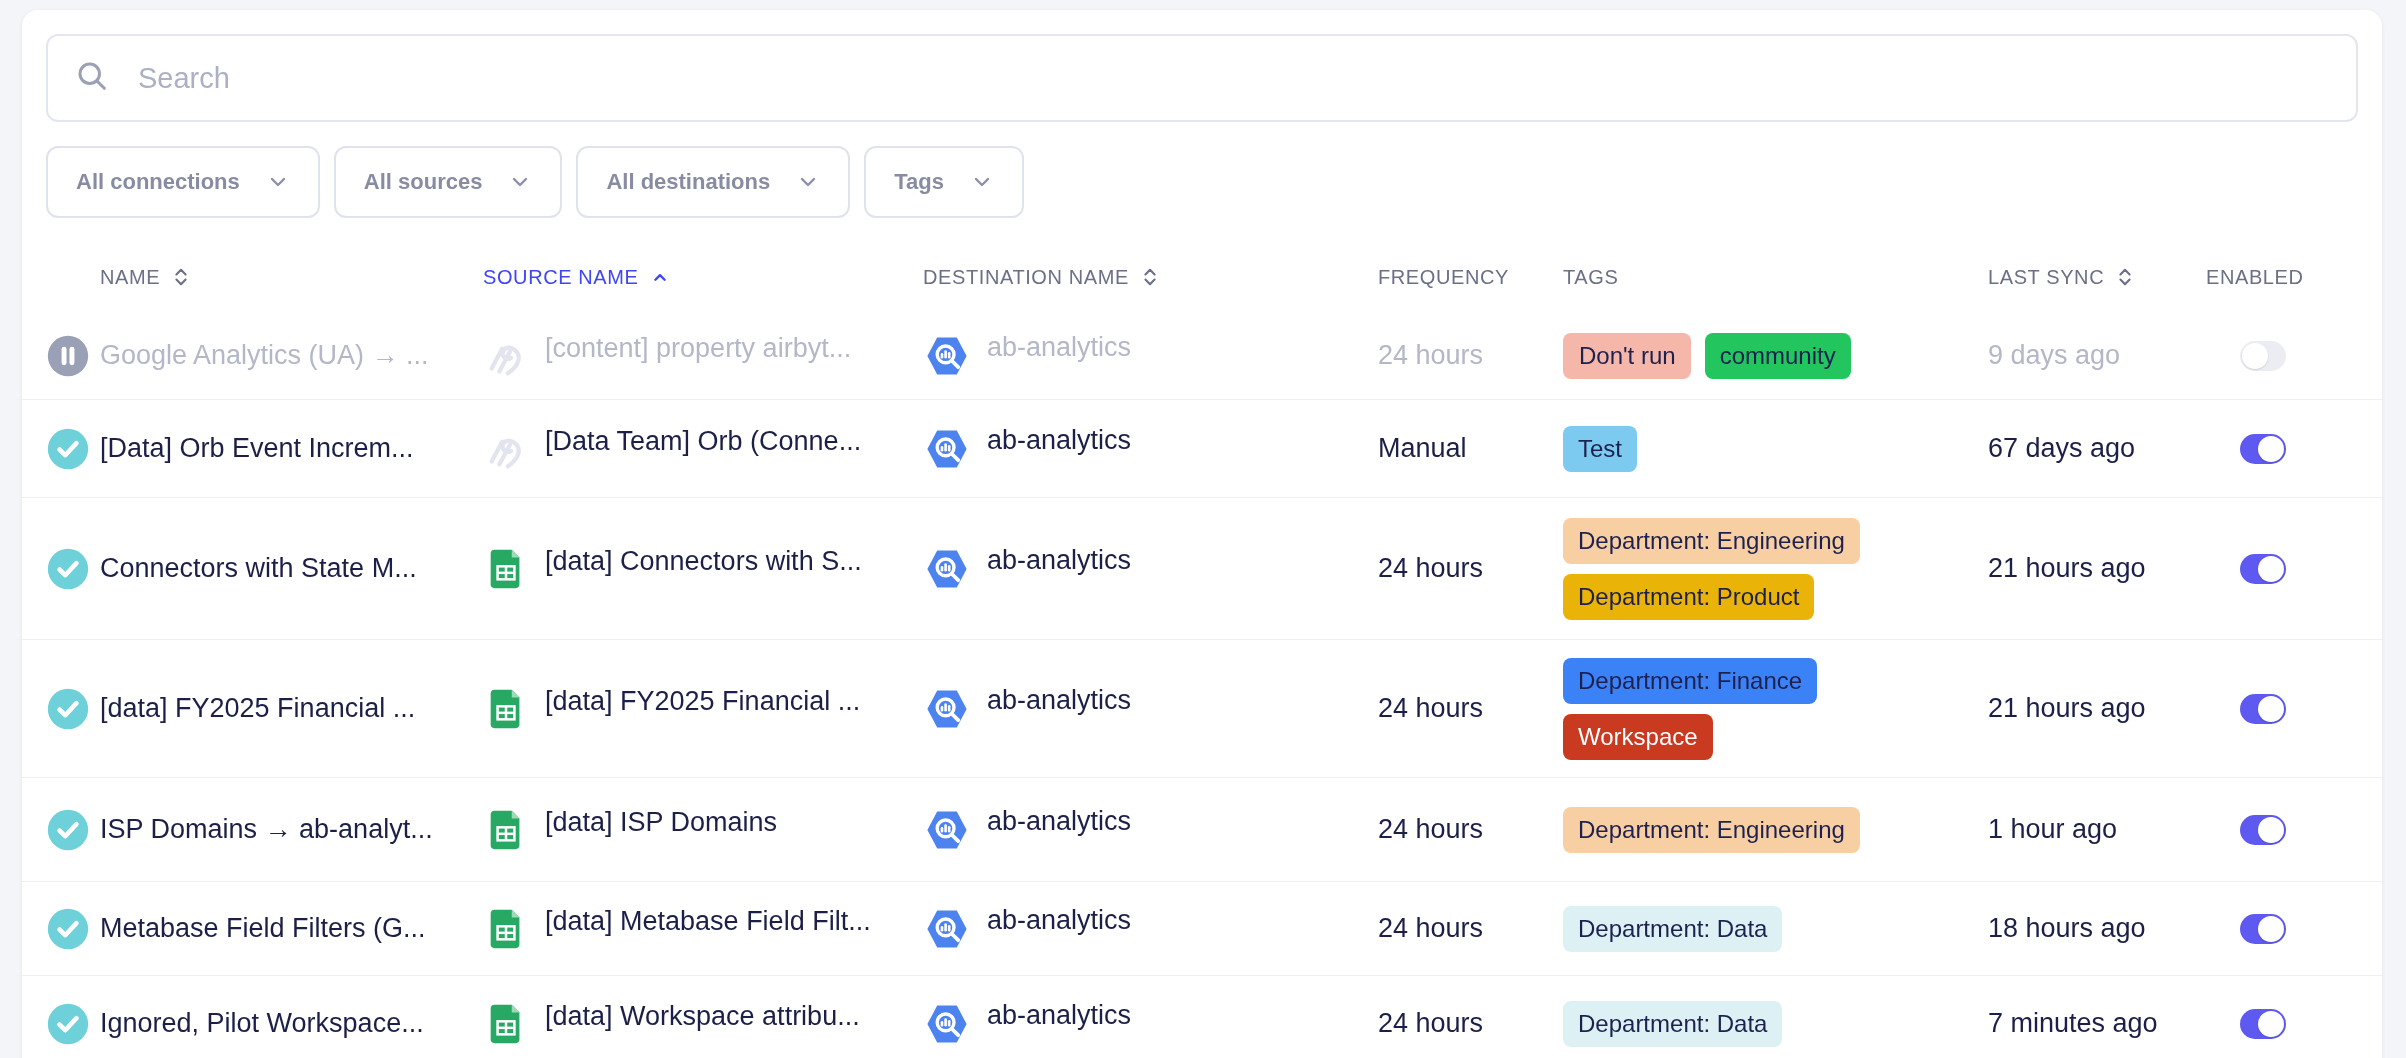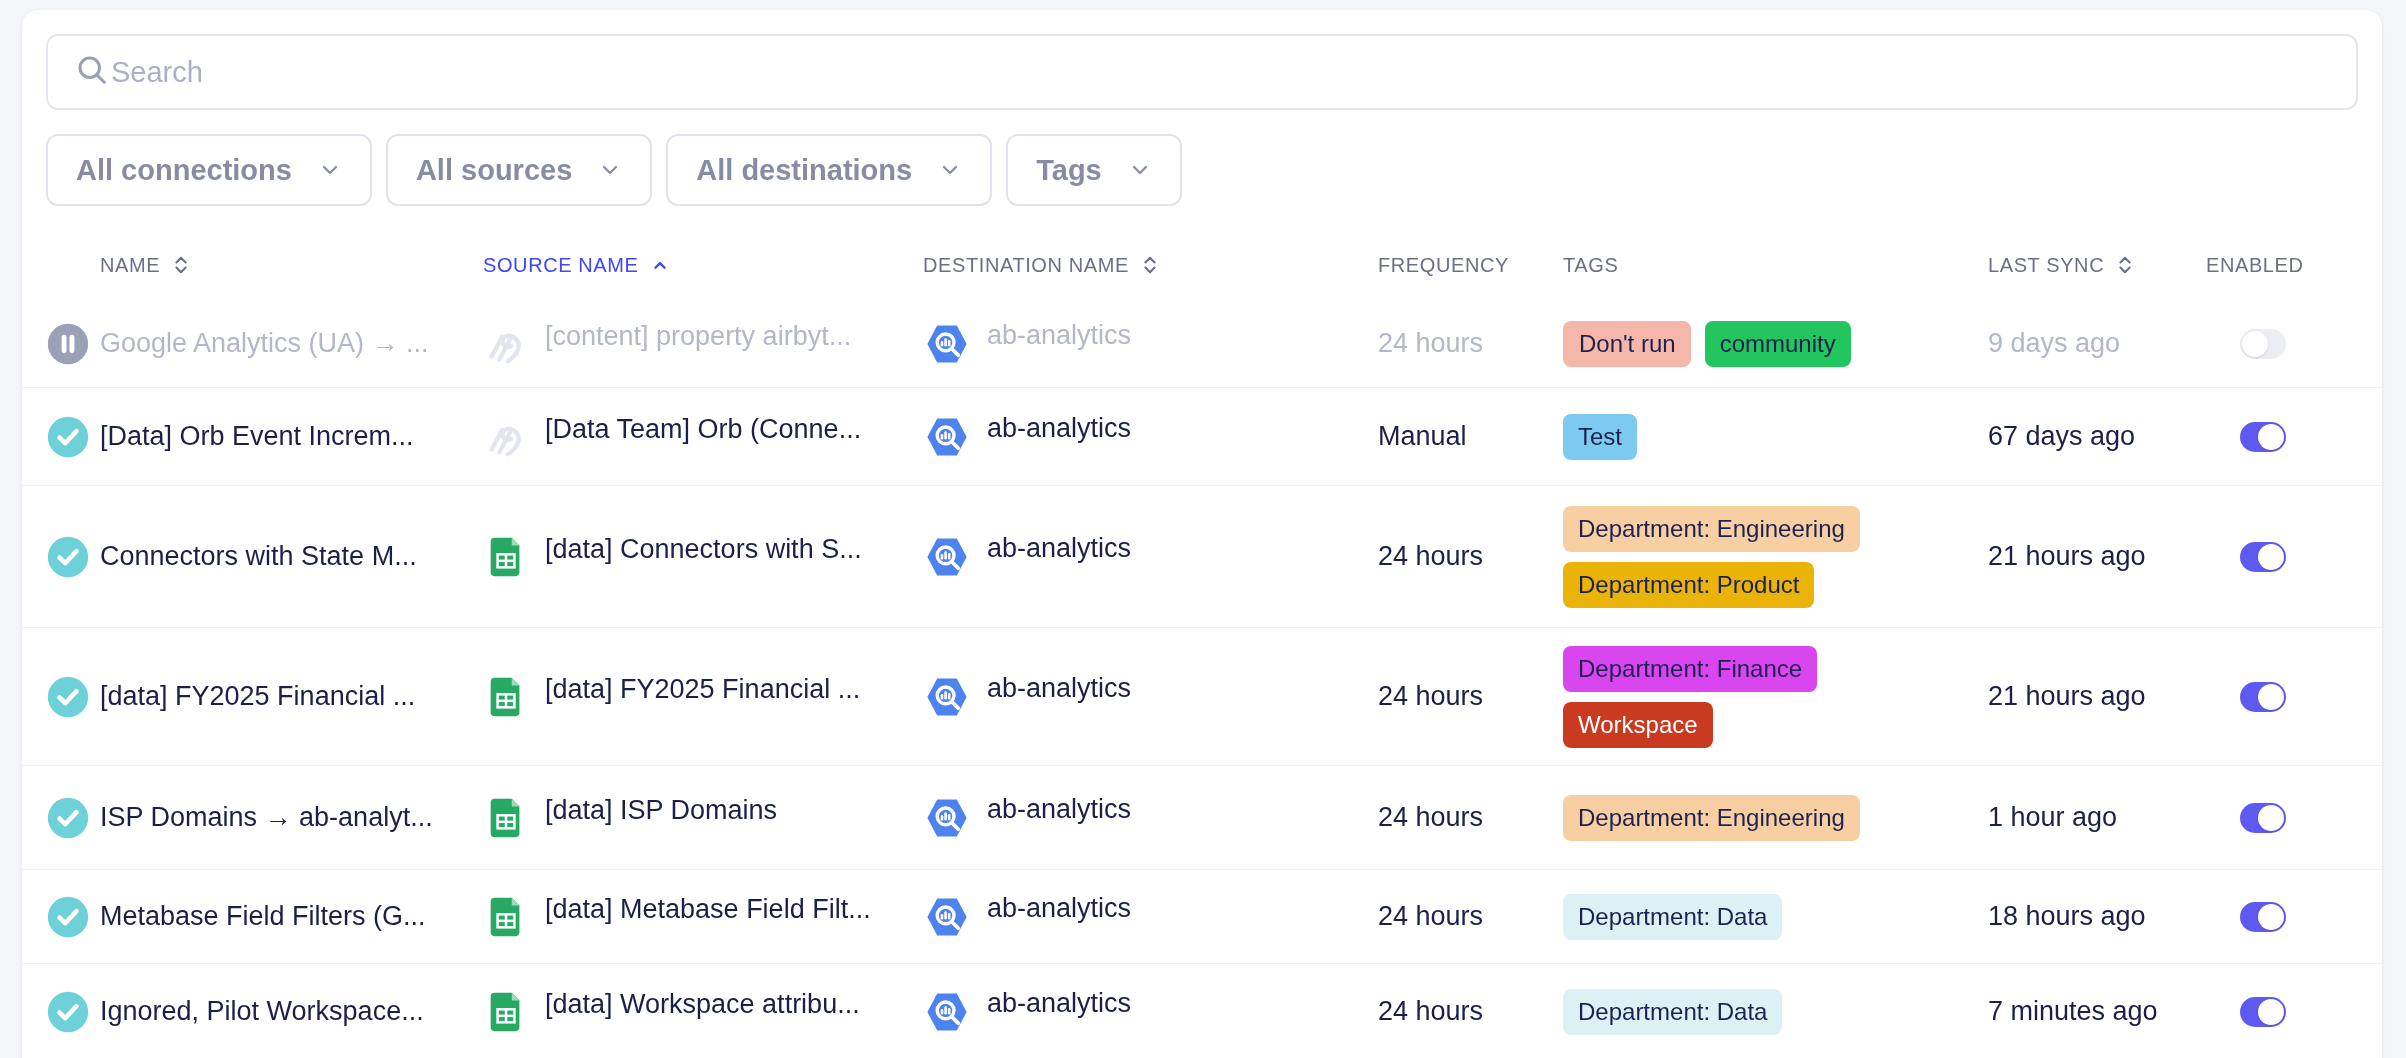--- a/index.html
+++ b/index.html
@@ -9,37 +9,37 @@
     font-family:"Liberation Sans","DejaVu Sans",sans-serif;
     color:#1c2048;
   }
   .card {
     position:absolute; left:22px; top:10px; width:2360px; height:1100px;
     background:#ffffff; border-radius:16px;
     box-shadow:0 1px 4px rgba(30,34,70,.07);
   }
   
   .search-box {
-    margin:24px 24px 0 24px; height:76px;
+    margin:24px 24px 0 24px; height:88px;
     border:2px solid #e4e6ef; border-radius:12px;
-    display:flex; align-items:center; padding:0 26px; gap:1px;
+    display:flex; align-items:center; padding:0 26px; gap:28px;
     background:#fff;
   }
   .search-box input {
     flex:1; border:none; outline:none; font-size:29px; color:#1c2048;
     font-family:inherit; background:transparent;
   }
   .search-box input::placeholder { color:#abb0c4; }
   
   .filters { margin:24px 24px 0 24px; display:flex; gap:14px; }
   .pill {
     height:72px; padding:0 28px; background:#fff;
     border:2px solid #e0e2ec; border-radius:12px;
     display:flex; align-items:center; gap:26px;
-    font-size:29px; font-weight:700; color:#878ca3;
+    font-size:22px; font-weight:700; color:#878ca3;
     font-family:inherit; cursor:pointer;
   }
   .pill svg { stroke:#8b90a7; }
   
   .grid-row {
     display:grid;
     grid-template-columns:54px 375px 440px 455px 185px 425px 218px 1fr;
     align-items:center; padding:0 24px;
   }
   .thead { height:70px; margin-top:24px; }
@@ -321,21 +321,21 @@
       <span class="cell-text">[data] FY2025 Financial ...</span>
     </div>
     <div class="with-icon pad8">
       <svg class="icon48" viewBox="0 0 24 24">
           <use href="#i-bigquery"></use>
         </svg>
       <span class="cell-text">ab-analytics</span>
     </div>
     <div class="pad8"><span class="cell-text">24 hours</span></div>
     <div class="tags-col stack pad8">
-      <span class="tag" style="background-color: #d946ef; color: rgb(29, 33, 80);">Department: Finance</span>
+      <span class="tag" style="background-color: #3b82f6; color: rgb(29, 33, 80);">Department: Finance</span>
       <span class="tag" style="background-color: rgb(201, 58, 32); color: rgb(255, 255, 255);">Workspace</span>
     </div>
     <div class="pad8"><span class="cell-text">21 hours ago</span></div>
     <div class="pad8">
         <div class="toggle on" style="background-color: rgb(94, 89, 240);">
           <div class="knob"></div>
         </div>
       </div>
   </div>
 

